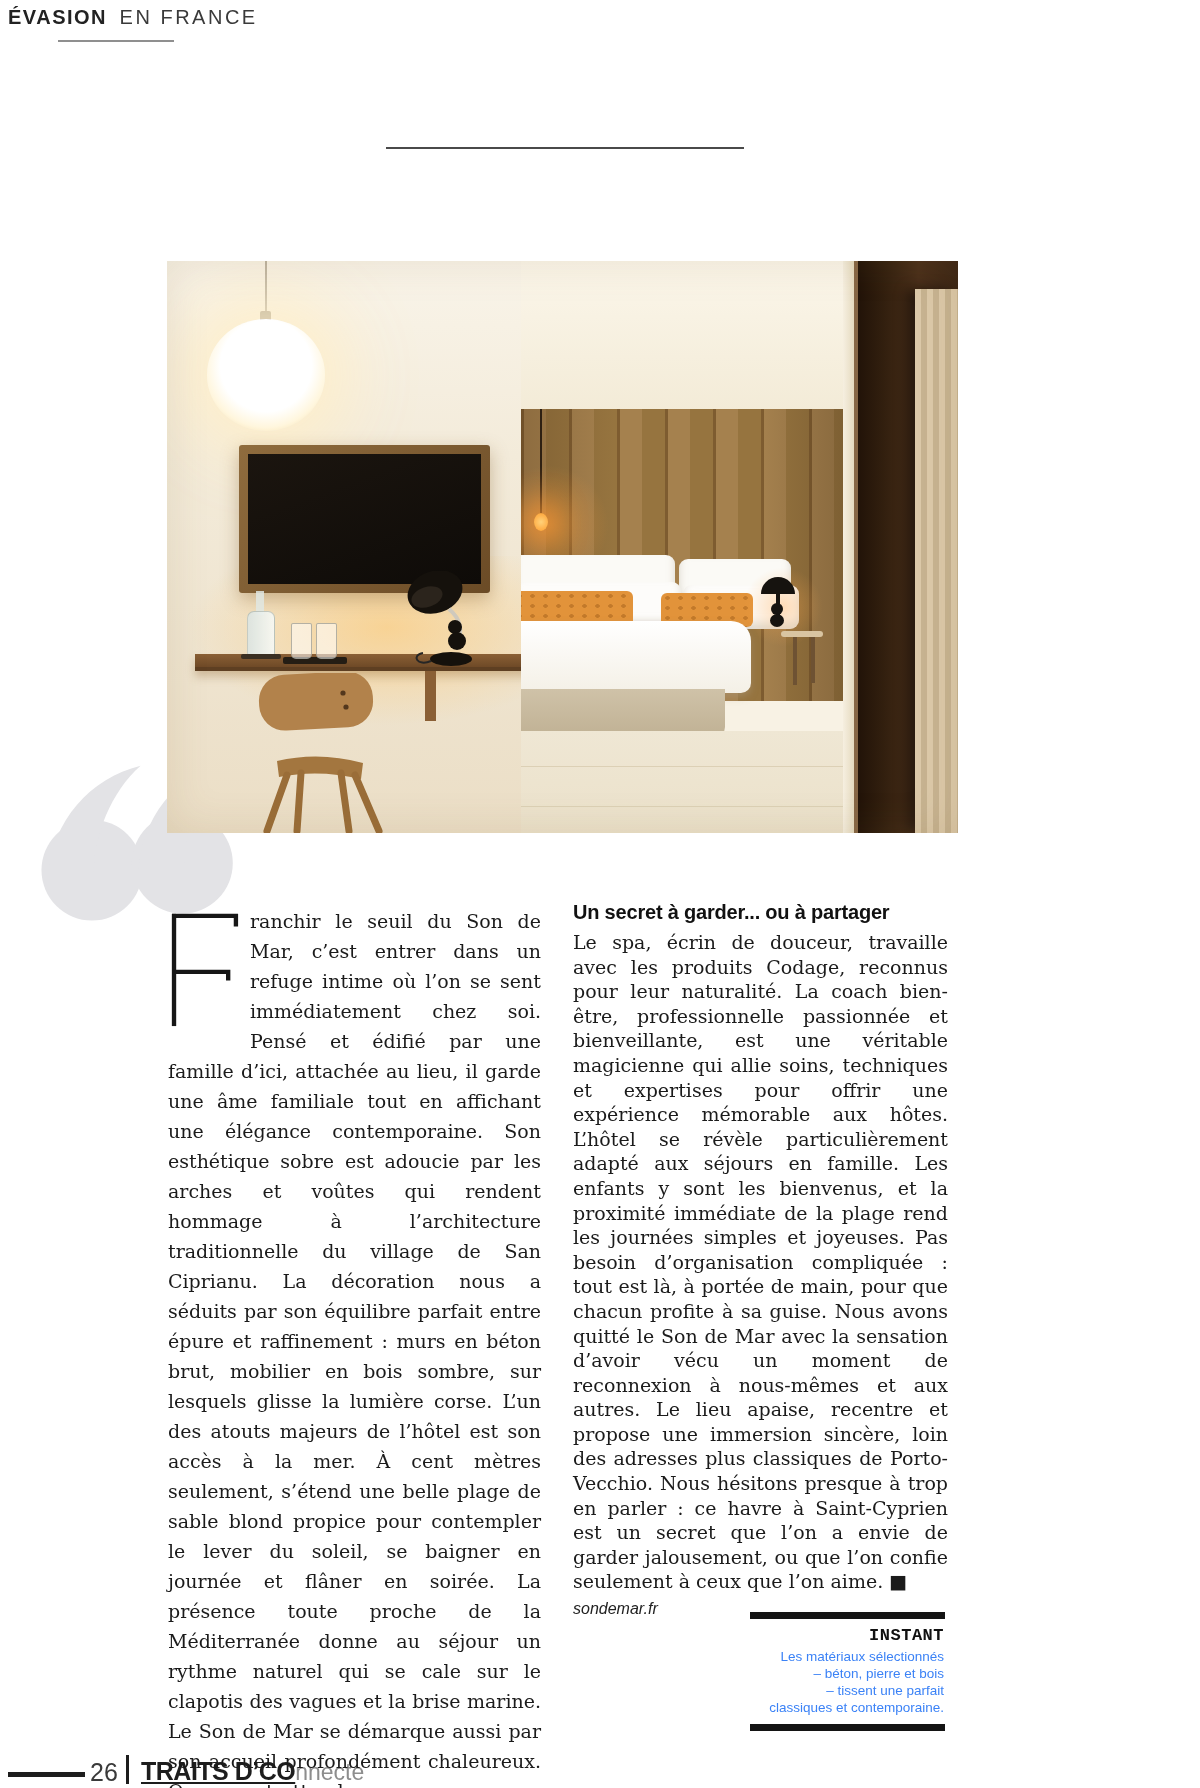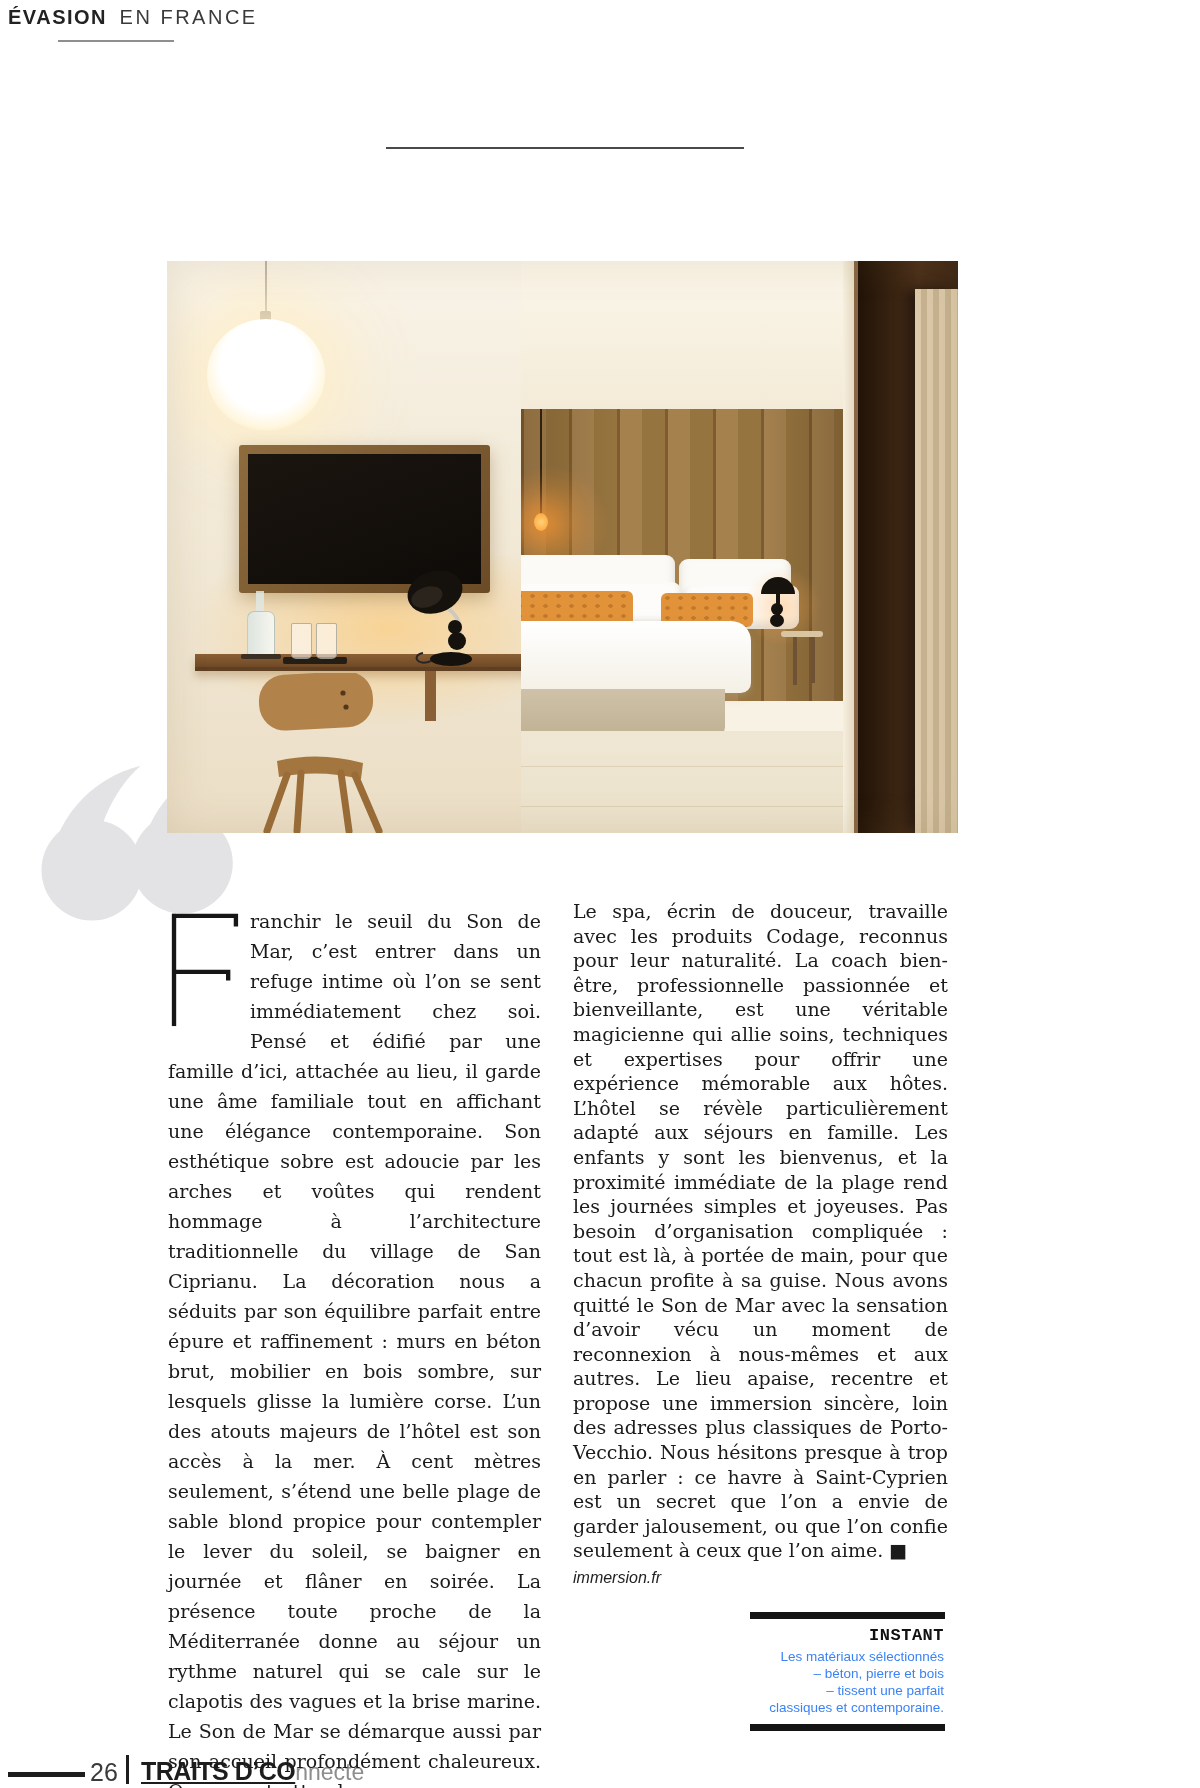--- a/index.html
+++ b/index.html
@@ -231,22 +231,23 @@
       <g stroke="#161616" stroke-width="4.5" fill="none">
         <path d="M6,4 L6,120"></path>
         <path d="M4,6 L70,6 L70,17"></path>
         <path d="M6,64 L62,64 L62,73"></path>
       </g>
     </svg>
     <span>ranchir le seuil du Son de Mar, c’est entrer dans un refuge intime où l’on se sent immédiatement chez soi. Pensé et édifié par une famille d’ici, attachée au lieu, il garde une âme familiale tout en affichant une élégance contemporaine. Son esthétique sobre est adoucie par les arches et voûtes qui rendent hommage à l’architecture traditionnelle du village de San Ciprianu. La décoration nous a séduits par son équilibre parfait entre épure et raffinement : murs en béton brut, mobilier en bois sombre, sur lesquels glisse la lumière corse. L’un des atouts majeurs de l’hôtel est son accès à la mer. À cent mètres seulement, s’étend une belle plage de sable blond propice pour contempler le lever du soleil, se baigner en journée et flâner en soirée. La présence toute proche de la Méditerranée donne au séjour un rythme naturel qui se cale sur le clapotis des vagues et la brise marine. Le Son de Mar se démarque aussi par son accueil profondément chaleureux. On se sent attendu, reconnu, presque comme chez des amis. À table, nous avons goûté à une restauration bistronomique d’une grande finesse, inventive et généreuse, qui sublime les produits locaux.</span>
   </div>
 
   <div class="col-right">
+    <h2 class="secret-heading">Un secret à garder... ou à partager</h2>
     <div class="secret-text">Le spa, écrin de douceur, travaille avec les produits Codage, reconnus pour leur naturalité. La coach bien-être, professionnelle passionnée et bienveillante, est une véritable magicienne qui allie soins, techniques et expertises pour offrir une expérience mémorable aux hôtes. L’hôtel se révèle particulièrement adapté aux séjours en famille. Les enfants y sont les bienvenus, et la proximité immédiate de la plage rend les journées simples et joyeuses. Pas besoin d’organisation compliquée : tout est là, à portée de main, pour que chacun profite à sa guise. Nous avons quitté le Son de Mar avec la sensation d’avoir vécu un moment de reconnexion à nous-mêmes et aux autres. Le lieu apaise, recentre et propose une immersion sincère, loin des adresses plus classiques de Porto-Vecchio. Nous hésitons presque à trop en parler : ce havre à Saint-Cyprien est un secret que l’on a envie de garder jalousement, ou que l’on confie seulement à ceux que l’on aime. ■</div>
-    <div class="website">immersion.fr</div>
+    <div class="website">sondemar.fr</div>
   </div>
 
   <div class="instant">
     <div class="instant-title">INSTANT</div>
     <div class="instant-line">Les matériaux sélectionnés</div>
     <div class="instant-line">– béton, pierre et bois</div>
     <div class="instant-line">– tissent une parfait</div>
     <div class="instant-line">classiques et contemporaine.</div>
   </div>
 

